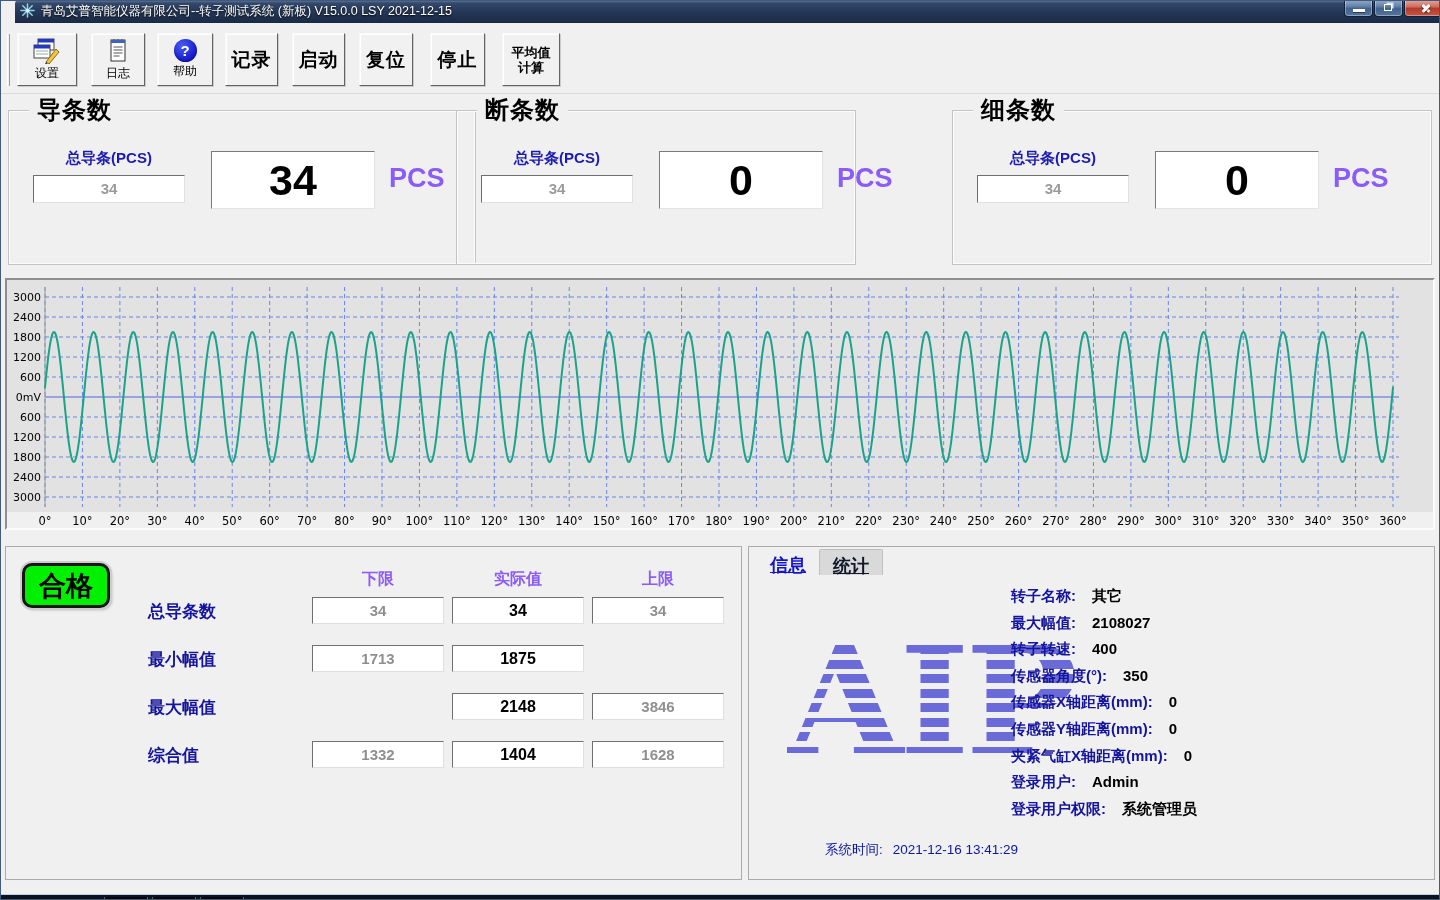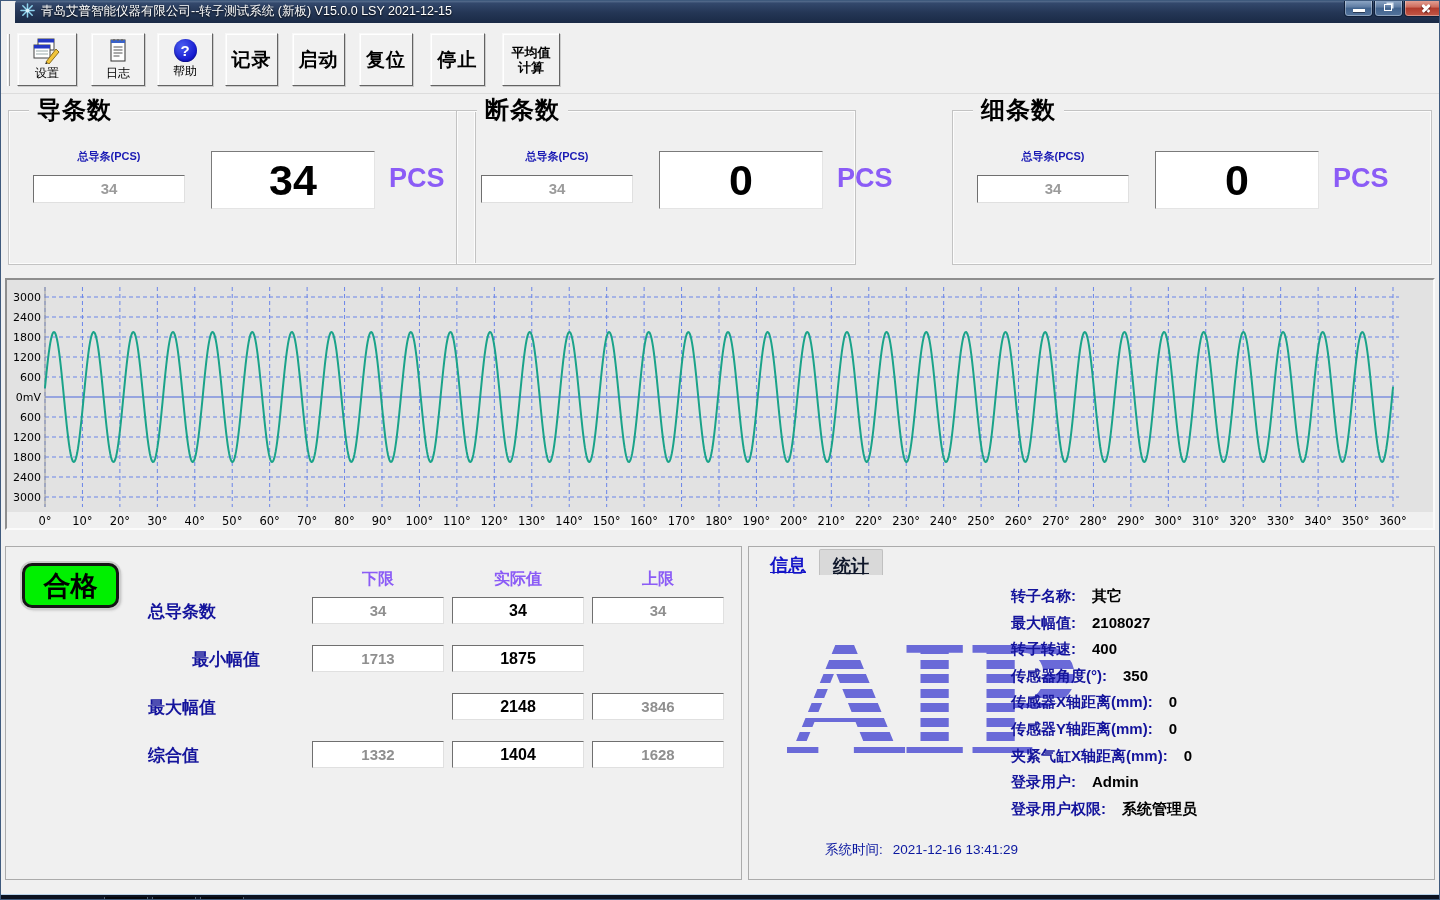--- a/index.html
+++ b/index.html
@@ -68,21 +68,21 @@
 
   
   .grp {
     position:absolute; top:110px; height:155px;
     border:1px solid #c3c3c3; box-shadow:inset 0 0 0 1px #fcfcfc;
   }
   .grp .grp-title {
     position:absolute; top:-17px; left:20px; background:#f0f0f0; padding:0 8px;
     font-size:24px; font-weight:bold; color:#000; letter-spacing:1px;
   }
-  .preset-label { position:absolute; left:24px; top:38px; width:152px; text-align:center; font-size:11px; font-weight:bold; color:#1a1ab4; }
+  .preset-label { position:absolute; left:24px; top:38px; width:152px; text-align:center; font-size:15px; font-weight:bold; color:#1a1ab4; }
   .preset-box {
     position:absolute; left:24px; top:64px; width:152px; height:28px;
     background:#fff; border:1px solid; border-color:#6f6f6f #e0e0e0 #e0e0e0 #6f6f6f;
     text-align:center; font-size:15px; font-weight:bold; color:#9b9b9b; line-height:26px;
   }
   .big-box {
     position:absolute; left:202px; top:40px; width:164px; height:58px;
     background:#fff; border:1px solid; border-color:#7a7a7a #e4e4e4 #e4e4e4 #7a7a7a;
     text-align:center; font-size:43px; font-weight:bold; color:#000; line-height:56px;
   }
@@ -96,21 +96,21 @@
     position:absolute; left:5px; top:278px; width:1430px; height:252px;
     border:2px solid; border-color:#8e8e8e #fbfbfb #fbfbfb #8e8e8e; background:#f0f0f0;
   }
 
   
   .panel { position:absolute; top:546px; height:334px; background:#f0f0f0; border:1px solid #ababab; }
   #results-panel { left:5px; width:737px; }
   #info-panel    { left:748px; width:687px; }
 
   #pass-badge {
-    position:absolute; left:16px; top:16px; width:97px; height:45px;
+    position:absolute; left:16px; top:16px; width:88px; height:45px;
     background:#00f000; border:3px solid #151515; border-radius:10px;
     box-shadow:0 0 0 2px #cdcdcd, 2px 2px 3px #b5b5b5;
     text-align:center; font-size:27px; font-weight:bold; color:#000; line-height:40px;
   }
   .col-header { position:absolute; width:132px; text-align:center; font-size:16px; font-weight:bold; color:#8b5cf6; }
   .row-label  { position:absolute; left:142px; width:160px; font-size:17px; font-weight:bold; color:#14149c; }
   .val-box {
     position:absolute; width:132px; height:27px; background:#fff;
     border:1px solid; border-color:#6f6f6f #e0e0e0 #e0e0e0 #6f6f6f;
     text-align:center; line-height:25px;
@@ -358,21 +358,21 @@
 <div class="panel" id="results-panel">
   <div id="pass-badge">合格</div>
   <div id="results-table">
       <div class="col-header" style="left: 306px; top: 22px;">下限</div>
       <div class="col-header" style="left: 446px; top: 22px;">实际值</div>
       <div class="col-header" style="left: 586px; top: 22px;">上限</div>
       <div class="row-label" style="top: 53px;">总导条数</div>
       <div class="val-box limit" style="left: 306px; top: 50px;">34</div>
       <div class="val-box actual" style="left: 446px; top: 50px;">34</div>
       <div class="val-box limit" style="left: 586px; top: 50px;">34</div>
-      <div class="row-label" style="top: 101px; margin-left: 44px;">最小幅值</div>
+      <div class="row-label" style="top: 101px;">最小幅值</div>
       <div class="val-box limit" style="left: 306px; top: 98px;">1713</div>
       <div class="val-box actual" style="left: 446px; top: 98px;">1875</div>
       <div class="row-label" style="top: 149px;">最大幅值</div>
       <div class="val-box actual" style="left: 446px; top: 146px;">2148</div>
       <div class="val-box limit" style="left: 586px; top: 146px;">3846</div>
       <div class="row-label" style="top: 197px;">综合值</div>
       <div class="val-box limit" style="left: 306px; top: 194px;">1332</div>
       <div class="val-box actual" style="left: 446px; top: 194px;">1404</div>
       <div class="val-box limit" style="left: 586px; top: 194px;">1628</div>
     </div>

